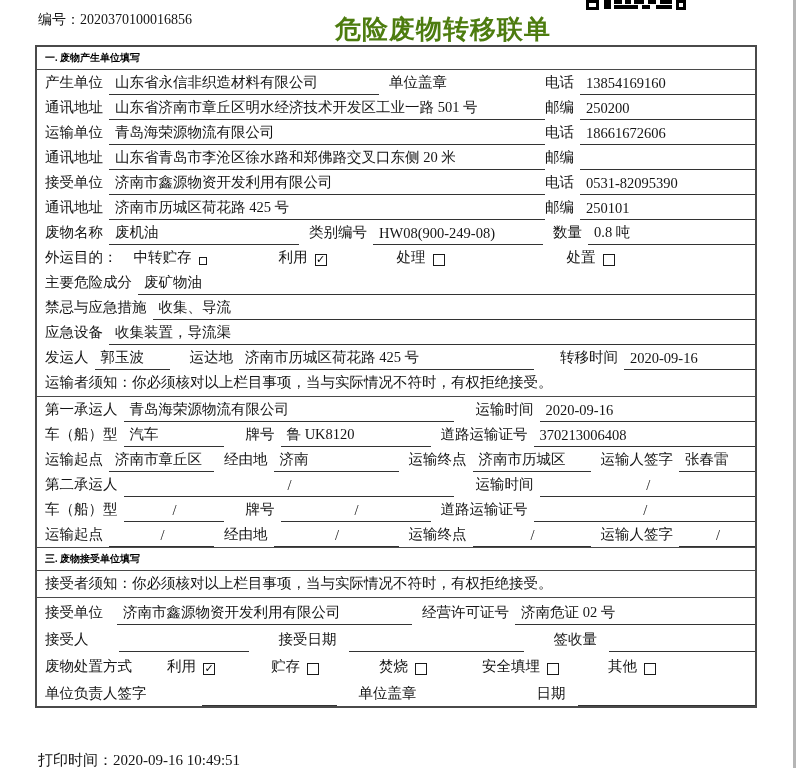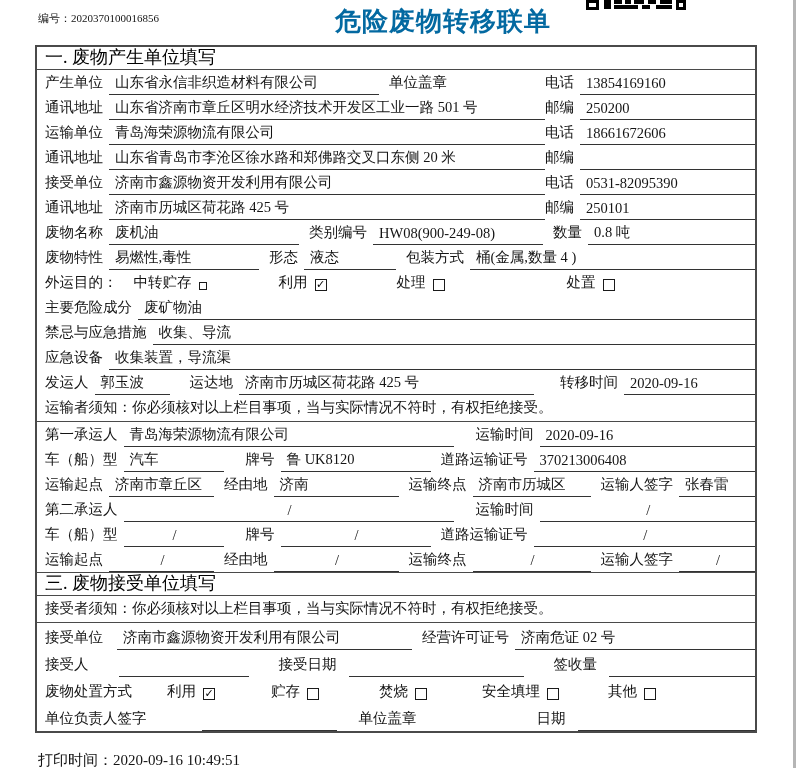--- a/index.html
+++ b/index.html
@@ -5,30 +5,30 @@
   html,body{margin:0;padding:0}
   body{
     width:796px;height:768px;position:relative;overflow:hidden;
     background:#ffffff;color:#141414;
     font-family:"Liberation Serif","DejaVu Serif",serif;
     font-size:14.5px;
   }
   .right-edge{position:absolute;top:0;right:0;width:3px;height:768px;background:#b5b5b5}
   
   .topbar{position:relative;height:45px}
-  .serial{position:absolute;left:38px;top:11px;font-size:11px;white-space:nowrap}
-  .doc-title{position:absolute;left:443px;top:4px;transform:translateX(-50%);
-    font-size:26px;font-weight:bold;letter-spacing:1px;white-space:nowrap;color:#0369a1}
+  .serial{position:absolute;left:38px;top:11px;font-size:14px;white-space:nowrap}
+  .doc-title{position:absolute;left:443px;top:12px;transform:translateX(-50%);
+    font-size:26px;font-weight:bold;letter-spacing:1px;white-space:nowrap;color:#4d7c0f}
   .qr{position:absolute;left:586px;top:0;width:100px;height:10px;overflow:hidden}
   .qr i{position:absolute;background:#000}
   .qr i.hollow{background:#fff;border:3px solid #000;box-sizing:border-box}
   
   .formbox{position:absolute;left:35px;top:45px;width:722px;box-sizing:border-box;
     border:2px solid #4a4a4a;background:#fff}
-  .sec-title{height:22px;line-height:21px;font-weight:normal;font-size:18px;
+  .sec-title{height:22px;line-height:21px;font-weight:bold;font-size:10px;
     padding:0 8px;border-bottom:1.5px solid #4a4a4a;color:#000}
   .sec-title.bt{border-top:1.5px solid #4a4a4a}
   .notice{height:26px;line-height:25px;padding:0 8px;border-bottom:1.5px solid #4a4a4a;white-space:nowrap}
   .row{display:flex;align-items:flex-end;height:25px;padding:0 0 0 8px;box-sizing:border-box;white-space:nowrap}
   .sec3 .row{height:27px}
   .lcol{display:flex;width:500px;flex:none}
   .lbl{white-space:nowrap;padding-bottom:3px;flex:none}
   .fill{border-bottom:1px solid #333;padding:0 4px 2px 6px;margin-left:6px;margin-right:10px;
     white-space:nowrap;box-sizing:border-box;flex:none;overflow:hidden}
   .fill.grow{flex:1 1 auto;margin-right:0}
@@ -133,28 +133,20 @@
 
       <div class="row">
         <span class="lbl">废物名称</span>
         <span class="fill w190">废机油</span>
         <span class="lbl">类别编号</span>
         <span class="fill w170">HW08(900-249-08)</span>
         <span class="lbl">数量</span>
         <span class="fill grow">0.8 吨</span>
       </div>
 
-      <div class="row">
-        <span class="lbl">废物特性</span>
-        <span class="fill w150">易燃性,毒性</span>
-        <span class="lbl">形态</span>
-        <span class="fill w92">液态</span>
-        <span class="lbl">包装方式</span>
-        <span class="fill grow">桶(金属,数量 4 )</span>
-      </div>
 
       <div class="row">
         <span class="lbl">外运目的：</span>
         <span class="lbl ml8">中转贮存</span>
         <span class="cb sm"></span>
         <span class="lbl ml72">利用</span>
         <span class="cb">✓</span>
         <span class="lbl ml70">处理</span>
         <span class="cb"></span>
         <span class="lbl ml122">处置</span>

